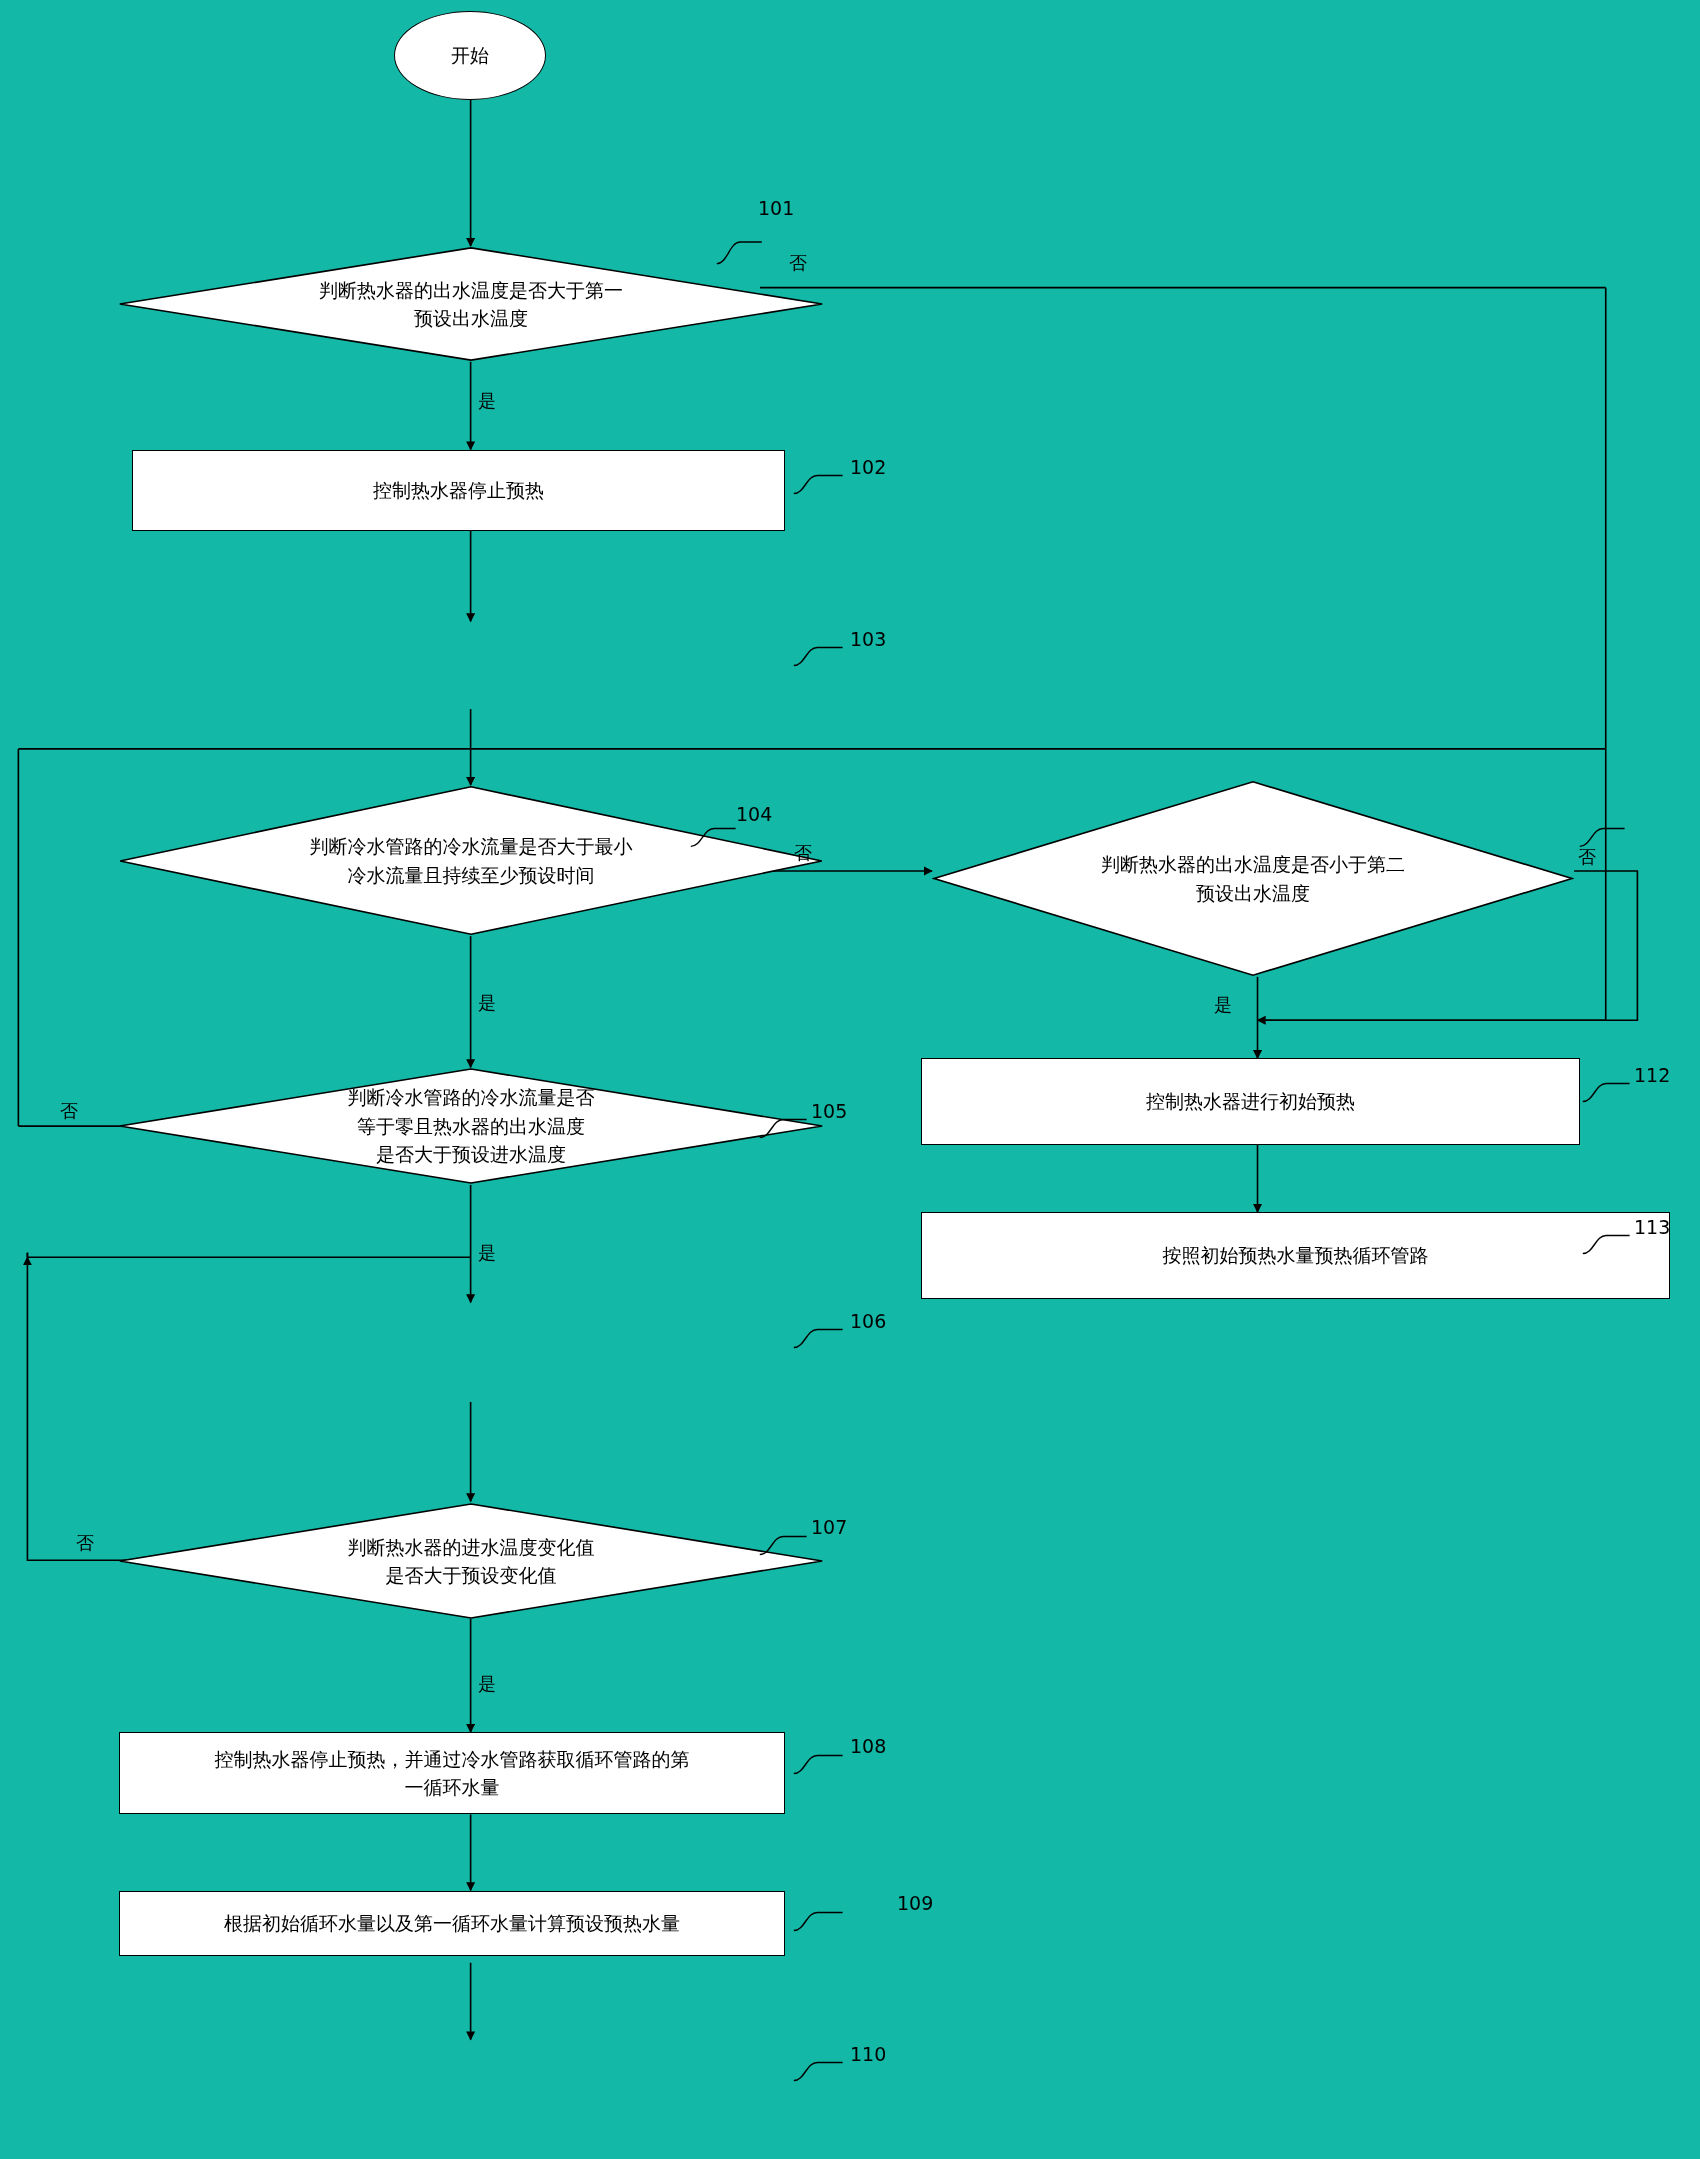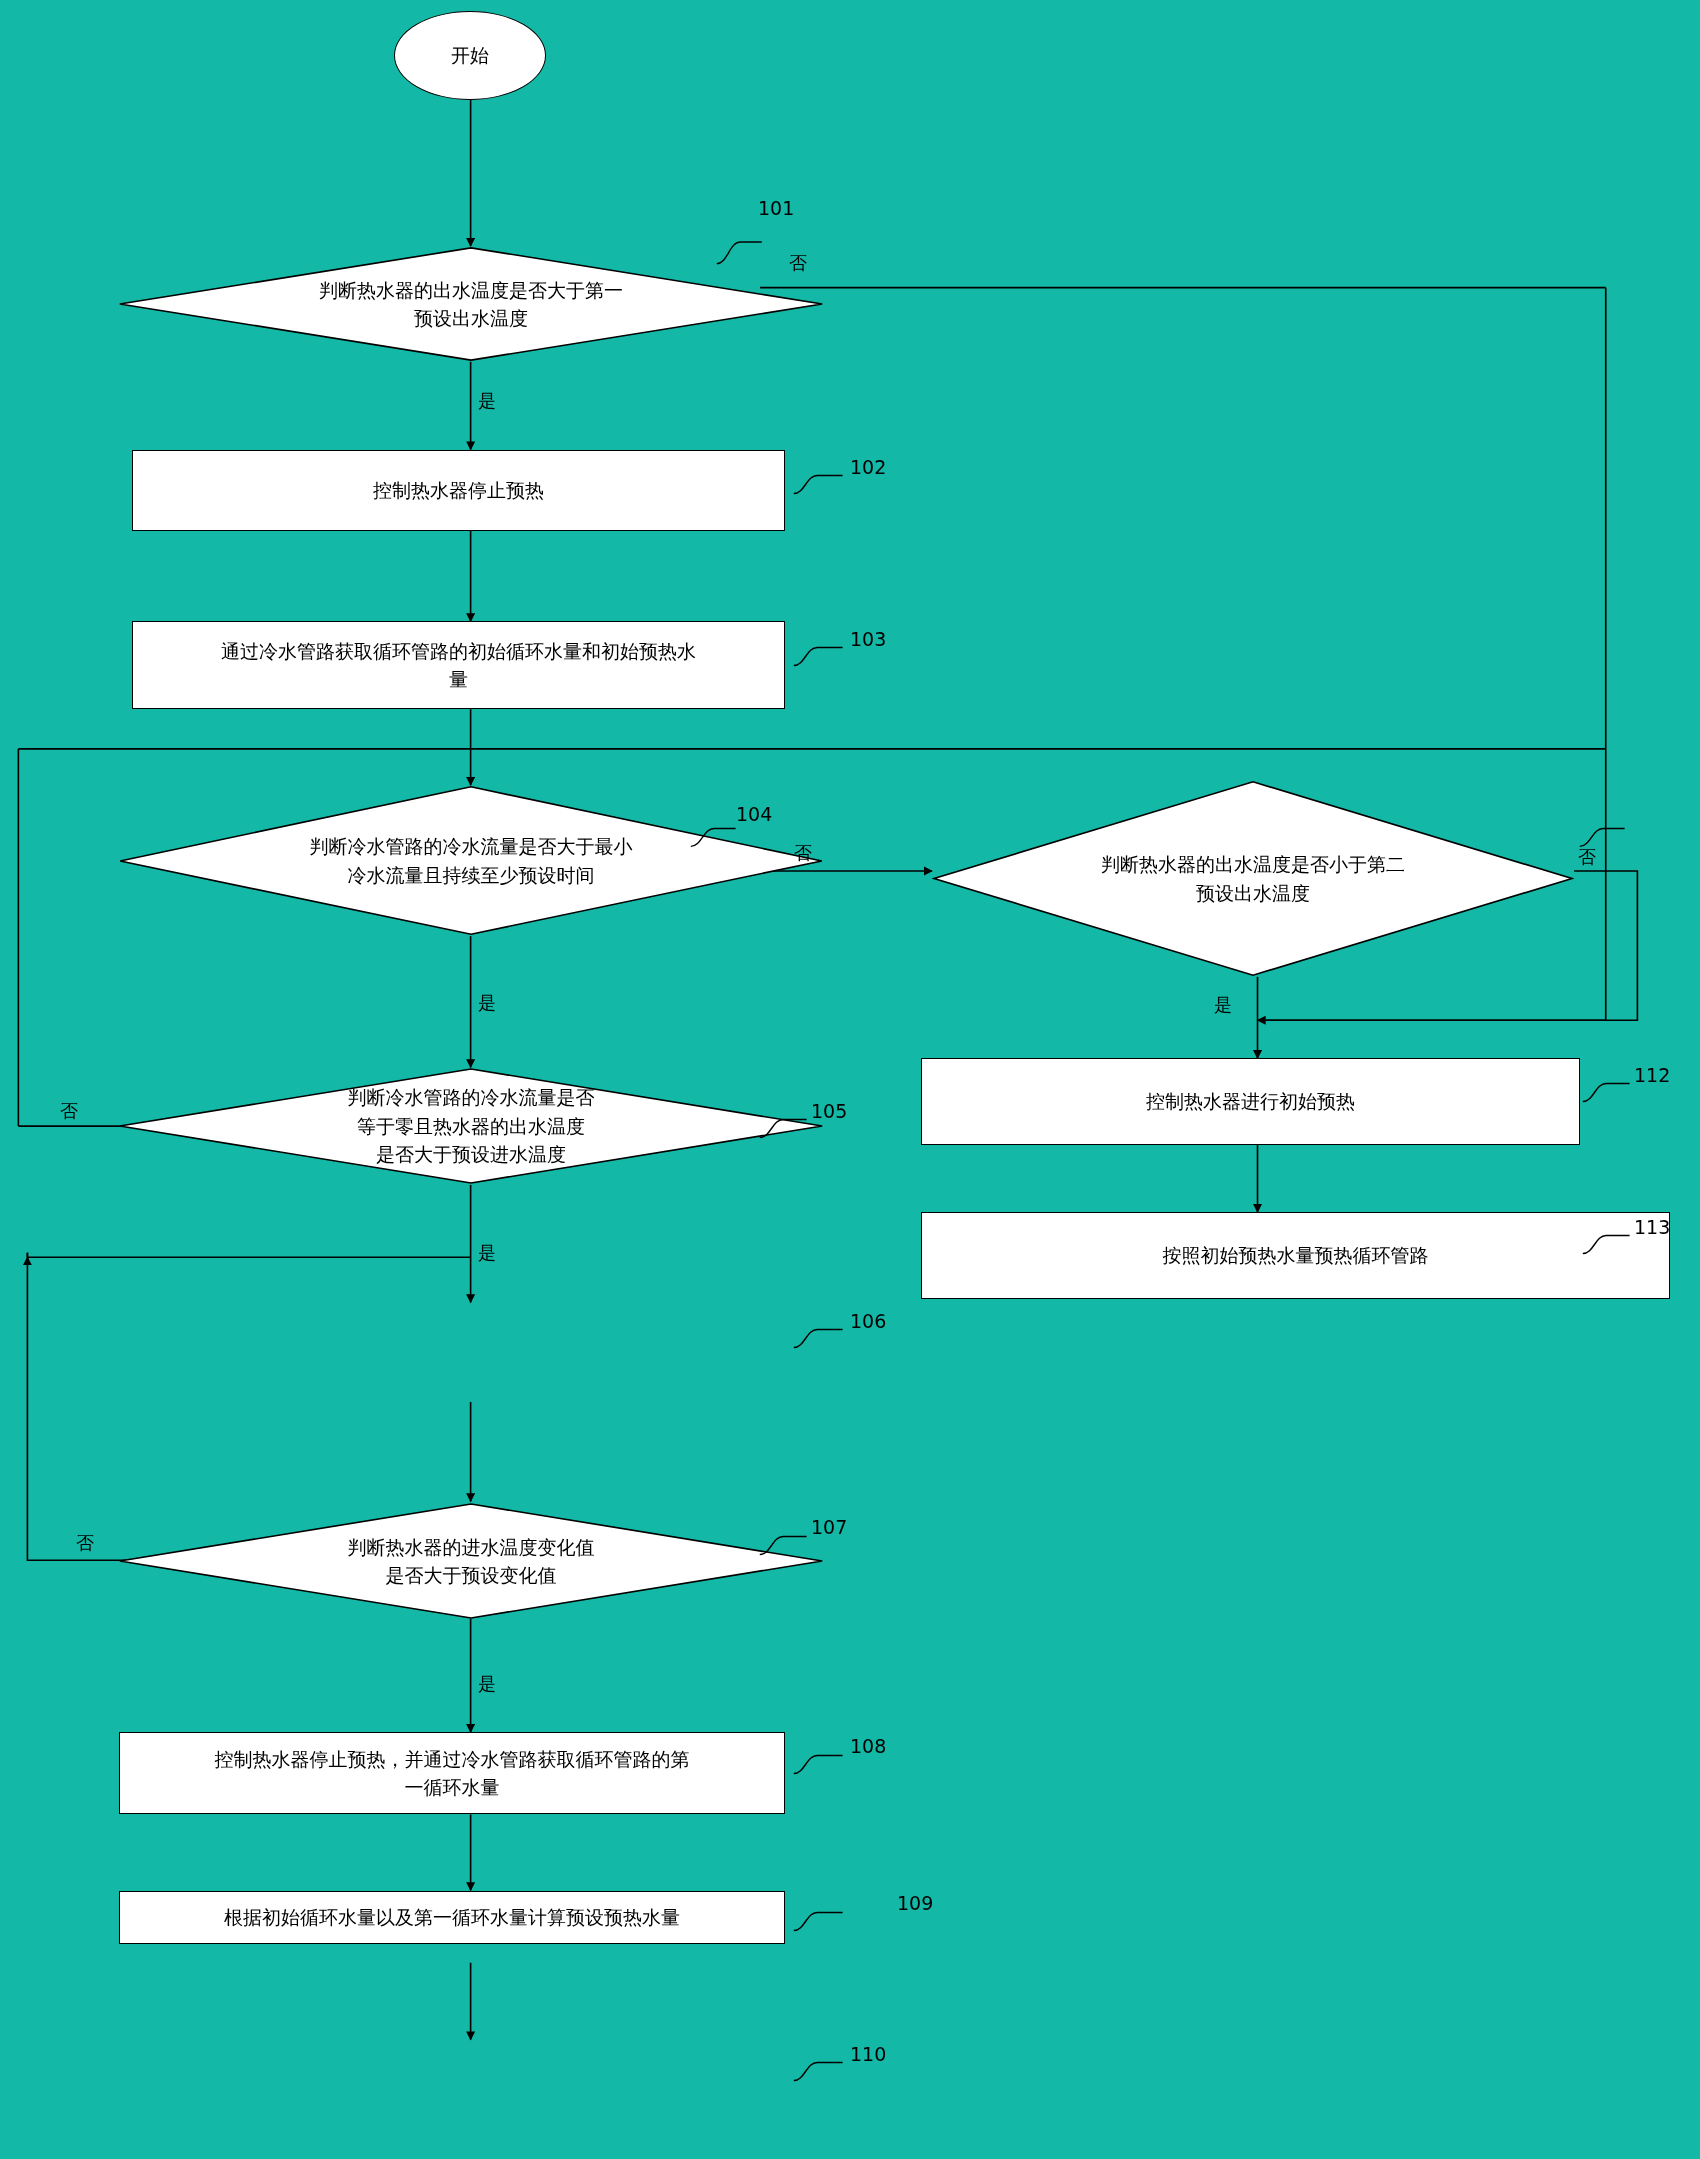--- a/index.html
+++ b/index.html
@@ -161,24 +161,20 @@
   </svg>
 
   <div class="node rect" style="left:132px; top:450px; width:653px; height:81px;">
     <span>控制热水器停止预热</span>
   </div>
   <div class="tag" style="left:850px; top:456px;">102</div>
   <svg style="position:absolute; left:792px; top:470px; width:56px; height:29px;" viewBox="0 0 62 32" width="56" height="29">
     <path d="M2,26 C14,26 16,6 28,6 L56,6" stroke="#000000" stroke-width="1.6" fill="none"></path>
   </svg>
 
-  <div class="node rect" style="left:132px; top:621px; width:653px; height:88px;">
-    <span>通过冷水管路获取循环管路的初始循环水量和初始预热水
-量</span>
-  </div>
   <div class="tag" style="left:850px; top:628px;">103</div>
   <svg style="position:absolute; left:792px; top:642px; width:56px; height:29px;" viewBox="0 0 62 32" width="56" height="29">
     <path d="M2,26 C14,26 16,6 28,6 L56,6" stroke="#000000" stroke-width="1.6" fill="none"></path>
   </svg>
 
   <div class="diamond-wrap" style="left:118px; top:785px; width:706px; height:151px;">
     <svg class="diamond-shape" width="706" height="151" viewBox="0 0 780 167">
       <polygon points="2,84 390,2 778,84 390,165" fill="#ffffff" stroke="#000000" stroke-width="1.8"></polygon>
     </svg>
     <div class="diamond-label">判断冷水管路的冷水流量是否大于最小
@@ -221,21 +217,21 @@
 
   <div class="node rect" style="left:119px; top:1732px; width:666px; height:82px;">
     <span>控制热水器停止预热，并通过冷水管路获取循环管路的第
 一循环水量</span>
   </div>
   <div class="tag" style="left:850px; top:1735px;">108</div>
   <svg style="position:absolute; left:792px; top:1750px; width:56px; height:29px;" viewBox="0 0 62 32" width="56" height="29">
     <path d="M2,26 C14,26 16,6 28,6 L56,6" stroke="#000000" stroke-width="1.6" fill="none"></path>
   </svg>
 
-  <div class="node rect" style="left:119px; top:1891px; width:666px; height:53px;">
+  <div class="node rect" style="left:119px; top:1891px; width:666px; height:65px;">
     <span>根据初始循环水量以及第一循环水量计算预设预热水量</span>
   </div>
   <div class="tag" style="left:850px; top:1892px;margin-left:47px;">109</div>
   <svg style="position:absolute; left:792px; top:1907px; width:56px; height:29px;" viewBox="0 0 62 32" width="56" height="29">
     <path d="M2,26 C14,26 16,6 28,6 L56,6" stroke="#000000" stroke-width="1.6" fill="none"></path>
   </svg>
 
   <div class="tag" style="left:850px; top:2043px;">110</div>
   <svg style="position:absolute; left:792px; top:2057px; width:56px; height:29px;" viewBox="0 0 62 32" width="56" height="29">
     <path d="M2,26 C14,26 16,6 28,6 L56,6" stroke="#000000" stroke-width="1.6" fill="none"></path>

